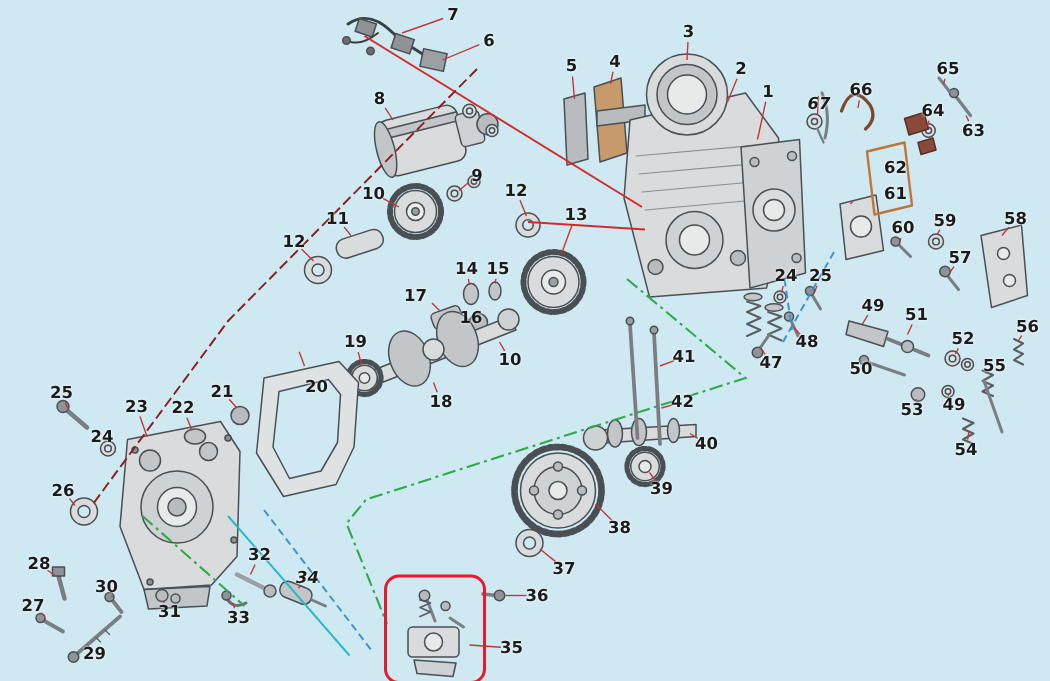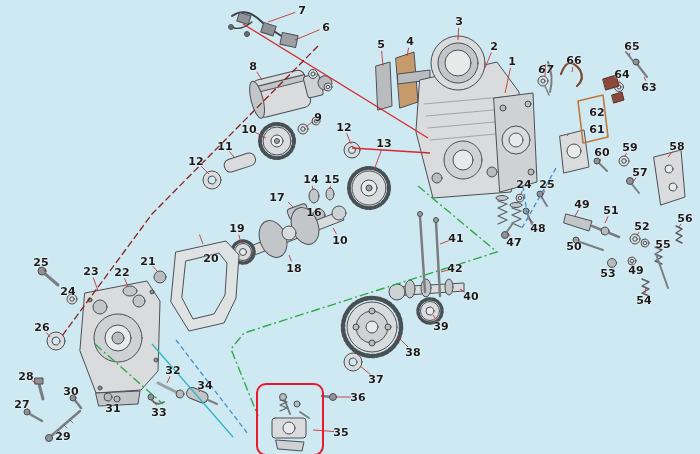--- a/index.html
+++ b/index.html
@@ -423,21 +423,21 @@
       <div class="part-label" style="left: 91px; top: 271px;">23</div>
       <div class="part-label" style="left: 68px; top: 291px;">24</div>
       <div class="part-label" style="left: 644px; top: 300px;">54</div>
       <div class="part-label" style="left: 471px; top: 296px;">40</div>
       <div class="part-label" style="left: 42px; top: 327px;">26</div>
       <div class="part-label" style="left: 441px; top: 326px;">39</div>
       <div class="part-label" style="left: 413px; top: 352px;">38</div>
       <div class="part-label" style="left: 26px; top: 376px;">28</div>
       <div class="part-label" style="left: 173px; top: 370px;">32</div>
       <div class="part-label" style="left: 376px; top: 379px;">37</div>
-      <div class="part-label" style="left: 205px; top: 385px;">34</div>
+      <div class="part-label" style="left: 205px; top: 385px; font-style: italic;">34</div>
       <div class="part-label" style="left: 71px; top: 391px;">30</div>
       <div class="part-label" style="left: 358px; top: 397px;">36</div>
       <div class="part-label" style="left: 22px; top: 404px;">27</div>
       <div class="part-label" style="left: 113px; top: 408px;">31</div>
       <div class="part-label" style="left: 159px; top: 412px;">33</div>
       <div class="part-label" style="left: 341px; top: 432px;">35</div>
       <div class="part-label" style="left: 63px; top: 436px;">29</div>
     </div>
 
   <div class="highlight-box" style="left: 256px; top: 383px; width: 64px; height: 69px;"></div>

